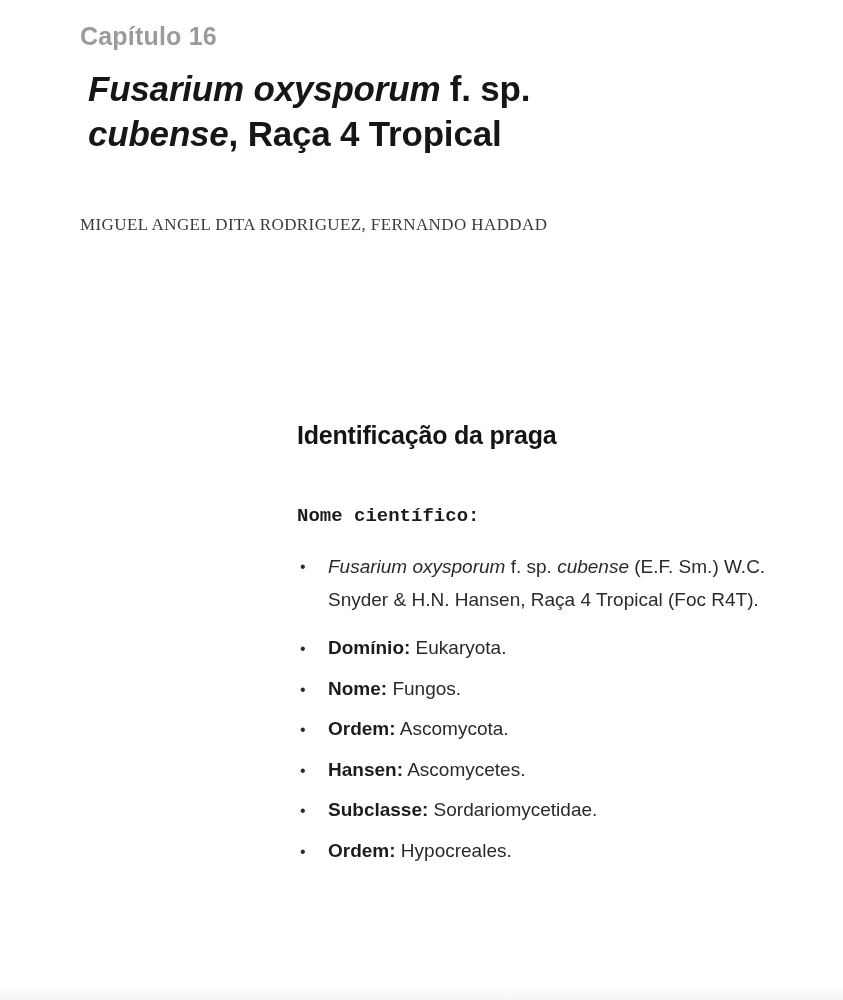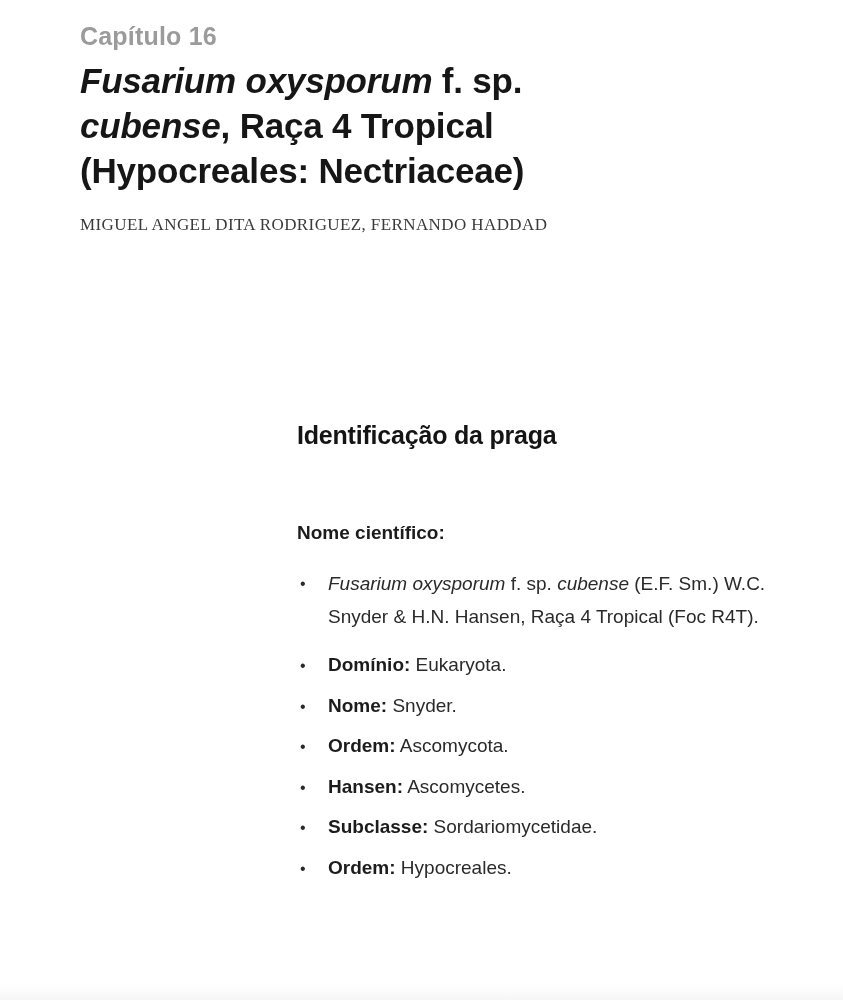--- a/index.html
+++ b/index.html
@@ -31,21 +31,21 @@
     font-size: 25px;
     font-weight: 700;
     color: #9b9b9b;
     letter-spacing: 0.2px;
   }
   .doc-title {
     position: absolute;
     left: 80px;
     top: 58px;
     width: 620px;
-    margin: 0;
+    margin: 8px;
     font-size: 35px;
     line-height: 45px;
     font-weight: 700;
     color: #161616;
     letter-spacing: -0.2px;
   }
   .doc-title em {
     font-style: italic;
   }
   .authors {
@@ -71,21 +71,21 @@
     font-weight: 700;
     color: #141414;
     letter-spacing: -0.2px;
   }
   .sub-label {
     margin: 0;
     font-size: 19px;
     font-weight: 700;
     color: #1c1c1c;
   }
-  .sub-label.nome { margin-top: 72px; }
+  .sub-label.nome { margin-top: 55px; font-family: Liberation Mono, monospace; }
   .sub-label.posicao { margin-top: 37px; }
 
   ul.doc-list {
     list-style: none;
     margin: 0;
     padding: 0;
   }
   ul.doc-list li {
     position: relative;
     padding-left: 31px;
@@ -122,21 +122,21 @@
     pointer-events: none;
   }
 </style>
 </head>
 <body>
 
 <div class="page">
 
   <div class="chapter-label">Capítulo 16</div>
 
-  <h1 class="doc-title"><em>Fusarium oxysporum</em><span> f. sp.</span><br><em>cubense</em><span>, Raça 4 Tropical</span><br><span>(Hypocreales: Nectriaceae)</span></h1>
+  <h1 class="doc-title"><em>Fusarium oxysporum</em><span> f. sp.</span><br><em>cubense</em><span>, Raça 4 Tropical</span><br></h1>
 
   <div class="authors">MIGUEL ANGEL DITA RODRIGUEZ, FERNANDO HADDAD</div>
 
   <div class="section">
 
     <h2 class="section-heading">Identificação da praga</h2>
 
     <p class="sub-label nome">Nome científico:</p>
 
     <ul class="doc-list sci-list">
@@ -144,21 +144,21 @@
         <span class="bullet">•</span><em class="sci">Fusarium oxysporum</em><span> f. sp. </span><em class="sci">cubense</em><span> (E.F. Sm.) W.C. Snyder &amp; H.N. Hansen, Raça 4 Tropical (Foc R4T).</span>
       </li>
     </ul>
 
 
     <ul class="doc-list tax-list">
       <li>
         <span class="bullet">•</span><span class="term">Domínio:</span><span> Eukaryota.</span>
       </li>
       <li>
-        <span class="bullet">•</span><span class="term">Nome:</span><span> Snyder.</span>
+        <span class="bullet">•</span><span class="term">Nome:</span><span> Fungos.</span>
       </li>
       <li>
         <span class="bullet">•</span><span class="term">Ordem:</span><span> Ascomycota.</span>
       </li>
       <li>
         <span class="bullet">•</span><span class="term">Hansen:</span><span> Ascomycetes.</span>
       </li>
       <li>
         <span class="bullet">•</span><span class="term">Subclasse:</span><span> Sordariomycetidae.</span>
       </li>

